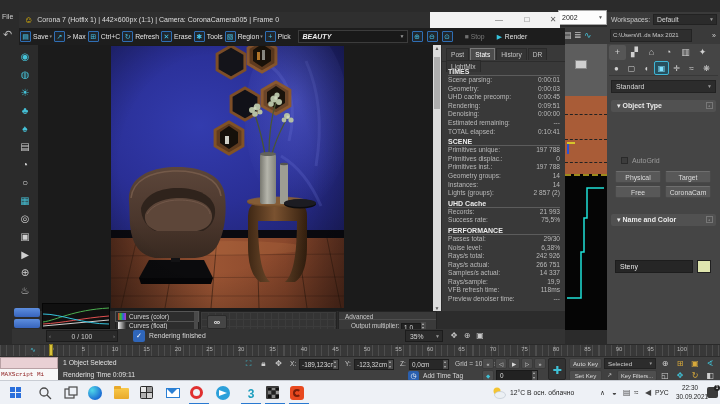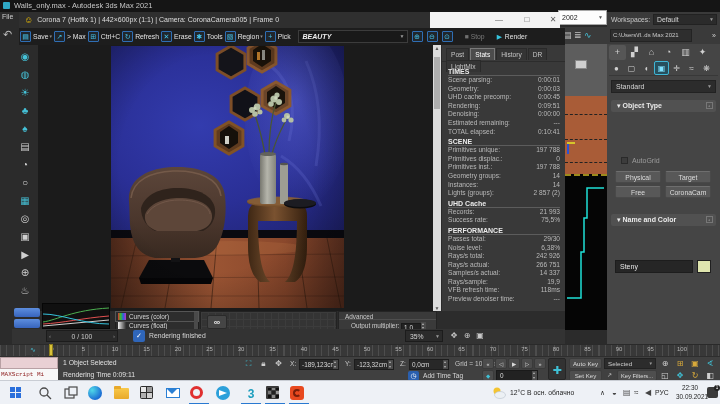--- a/index.html
+++ b/index.html
@@ -161,23 +161,20 @@
   .trayic{position:absolute;top:7px;font-size:8px;color:#444}
   .timebox{position:absolute;left:676px;top:3px;width:28px;text-align:center;font-size:6.4px;color:#1d1d1d;line-height:8.5px}
   .notif{position:absolute;left:707px;top:6px;width:11px;height:11px;background:#3a3a3a;border-radius:2px}
   .notif .b{position:absolute;right:-2px;top:-2px;width:6px;height:6px;background:#222;border-radius:3px;color:#fff;font-size:4.5px;line-height:6px;text-align:center}
 </style>
 </head>
 <body>
 
 <div class="screen">
 
-  <div class="abs titlebar">
-    <span class="logo"></span><span>Walls_only.max - Autodesk 3ds Max 2021</span>
-  </div>
   <div class="abs menu-frag">File</div>
   <div class="abs undo-icon">↶</div>
 
   <div class="abs ltb" id="left-toolbar">
       <div class="ic" style="color: rgb(69, 194, 216);">◉</div>
       <div class="ic" style="color: rgb(69, 194, 216);">◍</div>
       <div class="ic" style="color: rgb(69, 194, 216);">☀</div>
       <div class="ic" style="color: rgb(69, 194, 216);">♣</div>
       <div class="ic" style="color: rgb(69, 194, 216);">♠</div>
       <div class="ic" style="color: rgb(207, 207, 207);">▤</div>

